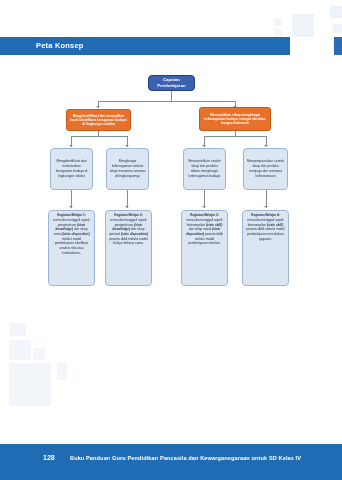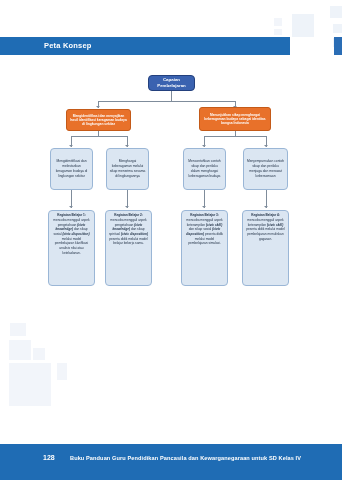--- a/index.html
+++ b/index.html
@@ -45,21 +45,21 @@
 
   
   .header-bar {
     position: absolute;
     left: 0; top: 37px;
     width: 290px; height: 18px;
     background: #1f6cb4;
   }
   .header-title {
     position: absolute;
-    left: 44px; top: 41px;
+    left: 36px; top: 41px;
     font-size: 7.5px;
     font-weight: bold;
     color: #ffffff;
     letter-spacing: 0.2px;
   }
 
   
   .footer-bar {
     position: absolute;
     left: 0; bottom: 0;

